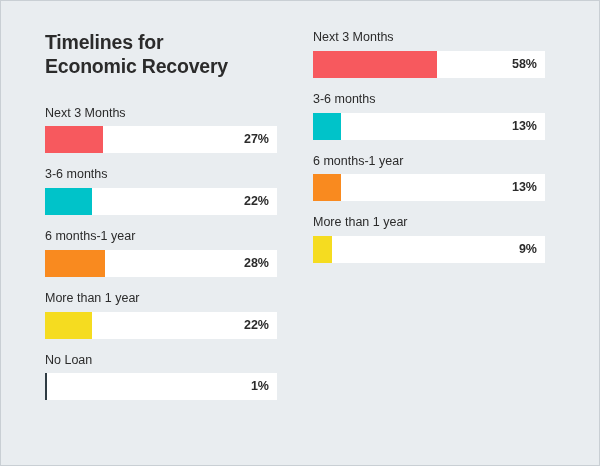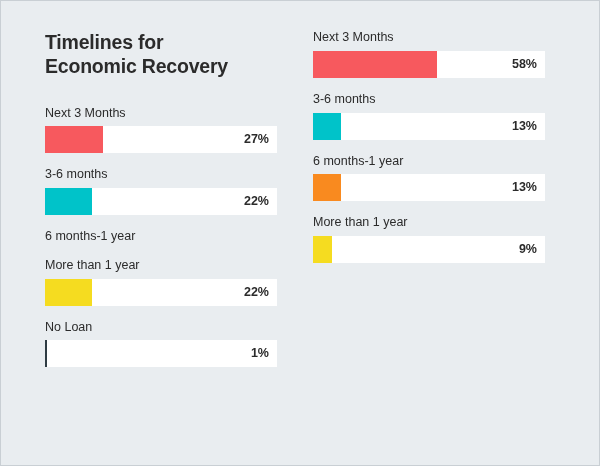--- a/index.html
+++ b/index.html
@@ -99,20 +99,24 @@
       <div class="row">
         <div class="row-label">3-6 months</div>
         <div class="bar-track">
           <div class="bar-fill" style="width: 20.24%; background: rgb(0, 195, 201);"></div>
           <div class="bar-value">22%</div>
         </div>
       </div>
 
       <div class="row">
         <div class="row-label">6 months-1 year</div>
+        <div class="bar-track">
+          <div class="bar-fill" style="width: 25.76%; background: rgb(249, 138, 31);"></div>
+          <div class="bar-value">28%</div>
+        </div>
       </div>
 
       <div class="row">
         <div class="row-label">More than 1 year</div>
         <div class="bar-track">
           <div class="bar-fill" style="width: 20.24%; background: rgb(245, 220, 32);"></div>
           <div class="bar-value">22%</div>
         </div>
       </div>
 

